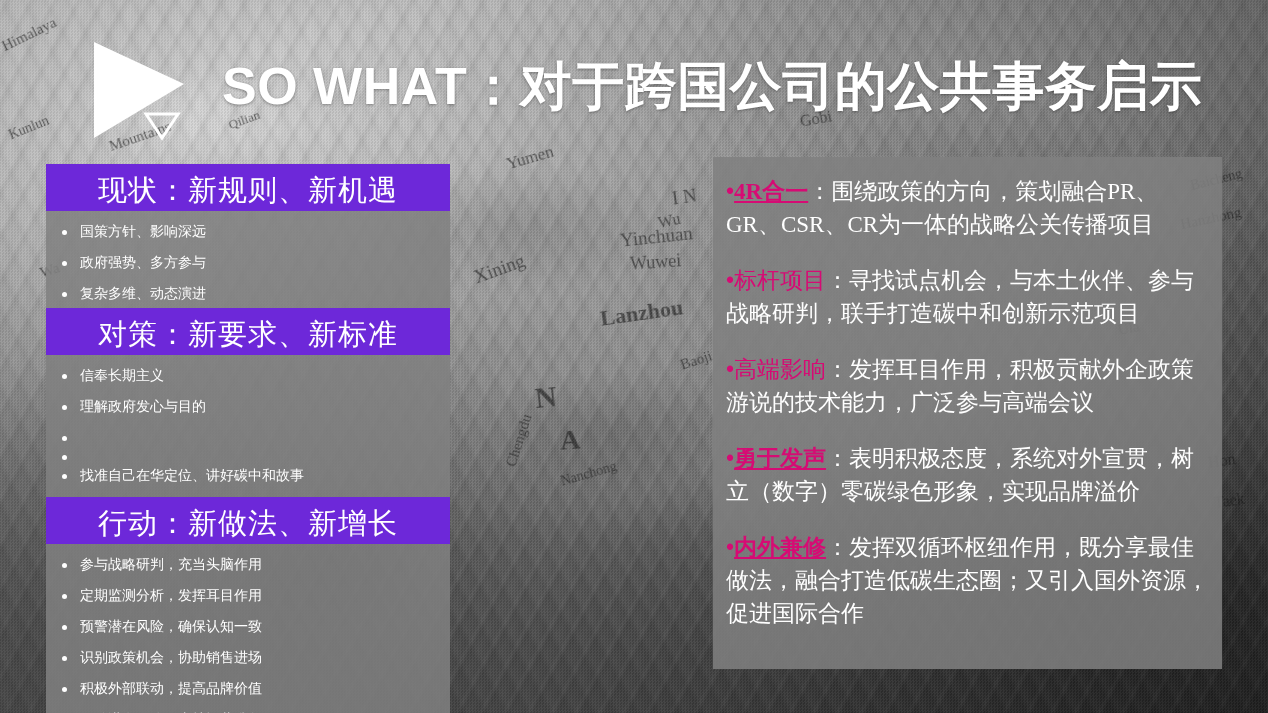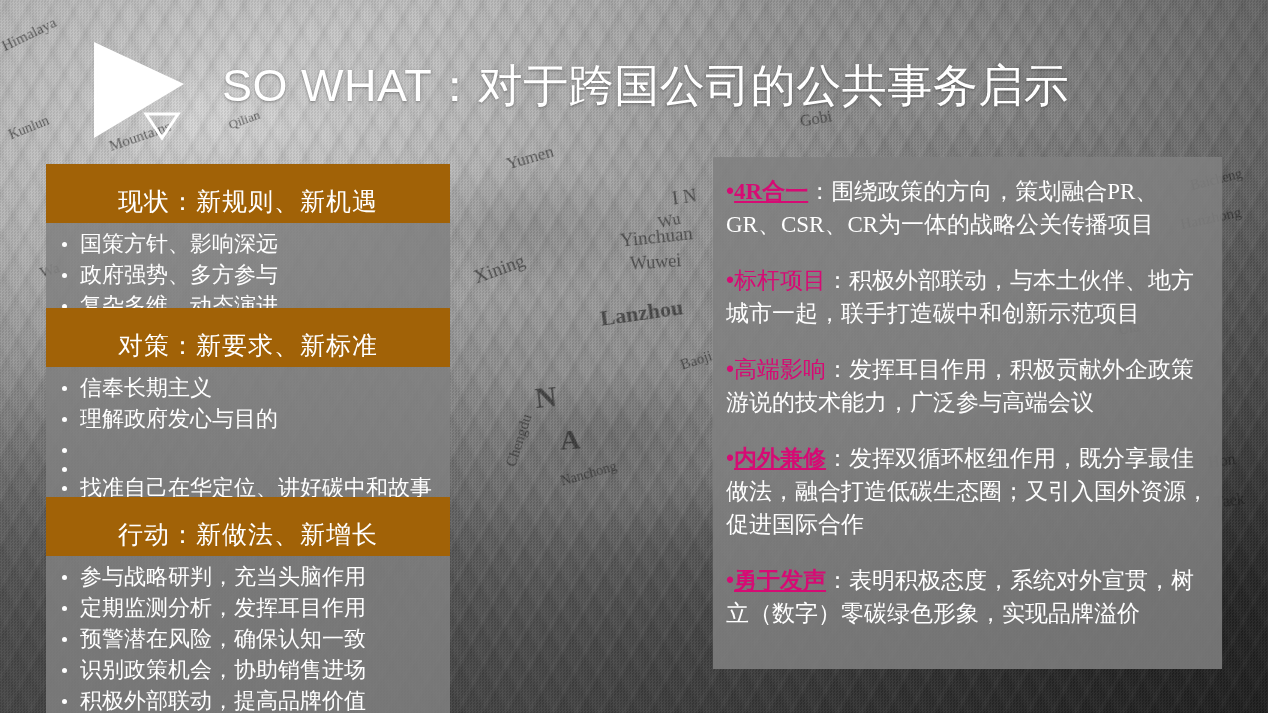--- a/index.html
+++ b/index.html
@@ -105,44 +105,44 @@
     top: 6px;
     width: 108px;
     height: 104px;
   }
 
   #slide-title {
     position: absolute;
     left: 222px;
     top: 22px;
     color: #ffffff;
-    font-size: 45px;
-    font-weight: normal;
+    font-size: 52px;
+    font-weight: bold;
     letter-spacing: 0.5px;
     line-height: 60px;
     white-space: nowrap;
     text-shadow: 0 1px 3px rgba(0,0,0,0.35);
   }
 
   
   .panel {
     position: absolute;
     left: 46px;
     width: 404px;
     background: rgba(128,128,128,0.86);
   }
 
   .panel-header {
-    background: #a16207;
+    background: #6d28d9;
     color: #ffffff;
     text-align: center;
     font-family: "Liberation Serif", "DejaVu Serif", serif;
-    font-size: 25px;
+    font-size: 29px;
     line-height: 36px;
-    padding: 20px 0 3px 0;
+    padding: 8px 0 3px 0;
     letter-spacing: 1px;
     white-space: nowrap;
   }
 
   .panel-body {
     padding: 5px 0 9px 0;
   }
 
   .bullet-row {
     display: flex;
@@ -155,21 +155,21 @@
     width: 5px;
     height: 5px;
     border-radius: 50%;
     background: #ffffff;
     margin: 14px 13px 0 0;
   }
 
   .bullet-text {
     color: #ffffff;
     font-family: "Liberation Serif", "DejaVu Serif", serif;
-    font-size: 22px;
+    font-size: 14px;
     line-height: 31px;
     white-space: nowrap;
   }
 
   #panel-0 { top: 164px; }
   #panel-1 { top: 308px; }
   #panel-2 { top: 497px; }
 
   
   #right-panel {
@@ -324,26 +324,26 @@
           <span class="bullet-text">预警潜在风险，支持运营准备</span>
         </div>
       </div>
   </div>
 
   <div id="right-panel">
       <div class="rp-item">
         <div class="rp-text"><span class="rp-marker">•</span><span class="rp-label bold">4R合一</span><span class="rp-colon">：</span><span>围绕政策的方向，策划融合PR、GR、CSR、CR为一体的战略公关传播项目</span></div>
       </div>
       <div class="rp-item">
-        <div class="rp-text"><span class="rp-marker">•</span><span class="rp-label">标杆项目</span><span class="rp-colon">：</span><span>积极外部联动，与本土伙伴、地方城市一起，联手打造碳中和创新示范项目</span></div>
+        <div class="rp-text"><span class="rp-marker">•</span><span class="rp-label">标杆项目</span><span class="rp-colon">：</span><span>寻找试点机会，与本土伙伴、参与战略研判，联手打造碳中和创新示范项目</span></div>
       </div>
       <div class="rp-item">
         <div class="rp-text"><span class="rp-marker">•</span><span class="rp-label">高端影响</span><span class="rp-colon">：</span><span>发挥耳目作用，积极贡献外企政策游说的技术能力，广泛参与高端会议</span></div>
       </div>
       <div class="rp-item">
+        <div class="rp-text"><span class="rp-marker">•</span><span class="rp-label bold">勇于发声</span><span class="rp-colon">：</span><span>表明积极态度，系统对外宣贯，树立（数字）零碳绿色形象，实现品牌溢价</span></div>
+      </div>
+      <div class="rp-item">
         <div class="rp-text"><span class="rp-marker">•</span><span class="rp-label bold">内外兼修</span><span class="rp-colon">：</span><span>发挥双循环枢纽作用，既分享最佳做法，融合打造低碳生态圈；又引入国外资源，促进国际合作</span></div>
       </div>
-      <div class="rp-item">
-        <div class="rp-text"><span class="rp-marker">•</span><span class="rp-label bold">勇于发声</span><span class="rp-colon">：</span><span>表明积极态度，系统对外宣贯，树立（数字）零碳绿色形象，实现品牌溢价</span></div>
-      </div>
     </div>
 
 </div>
 
 </body></html>

